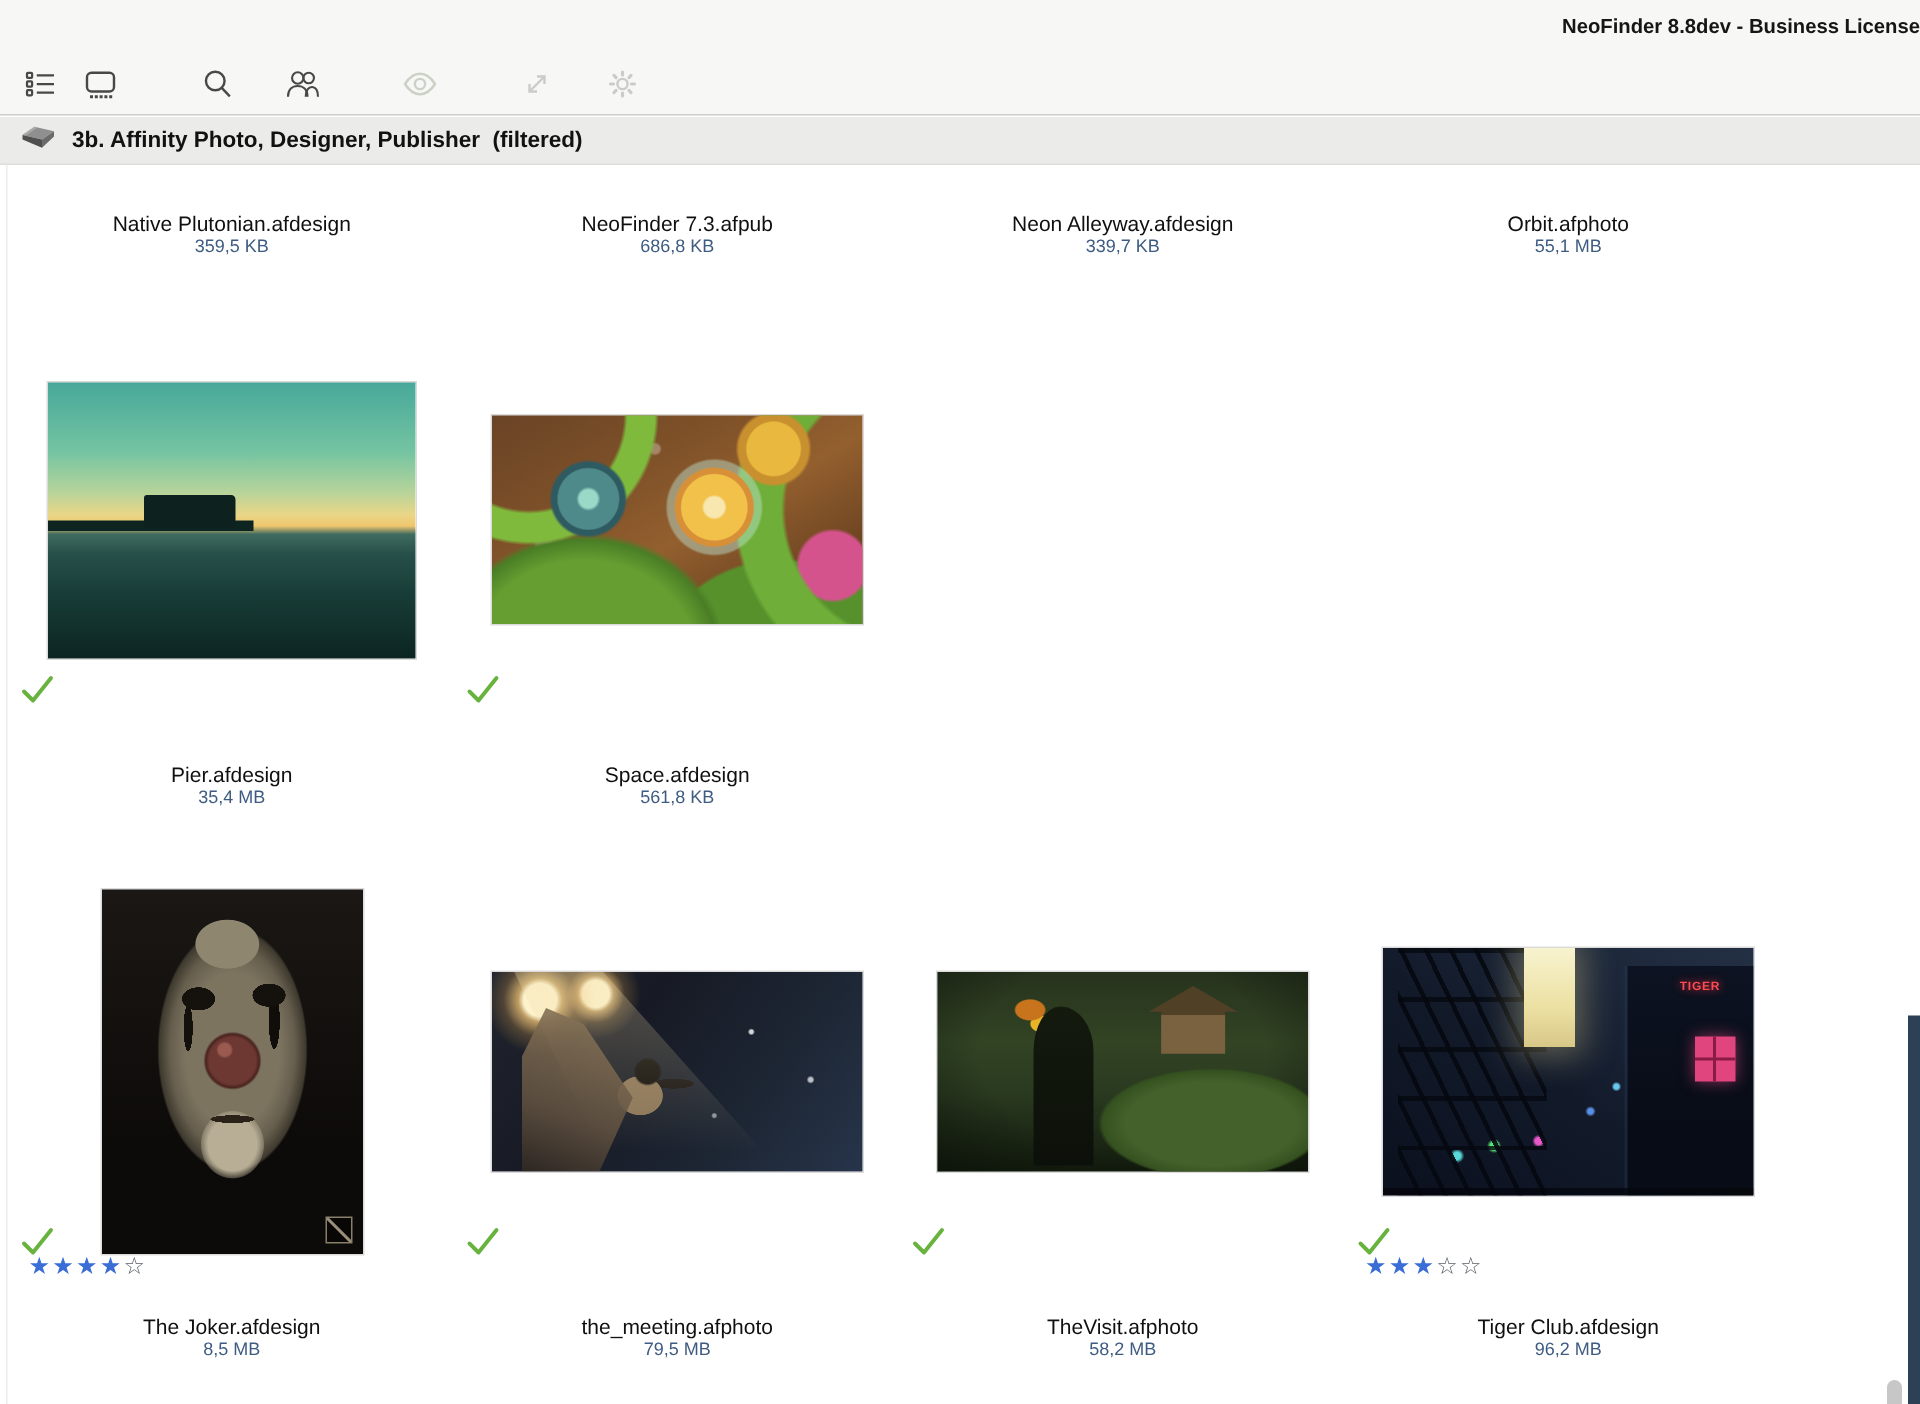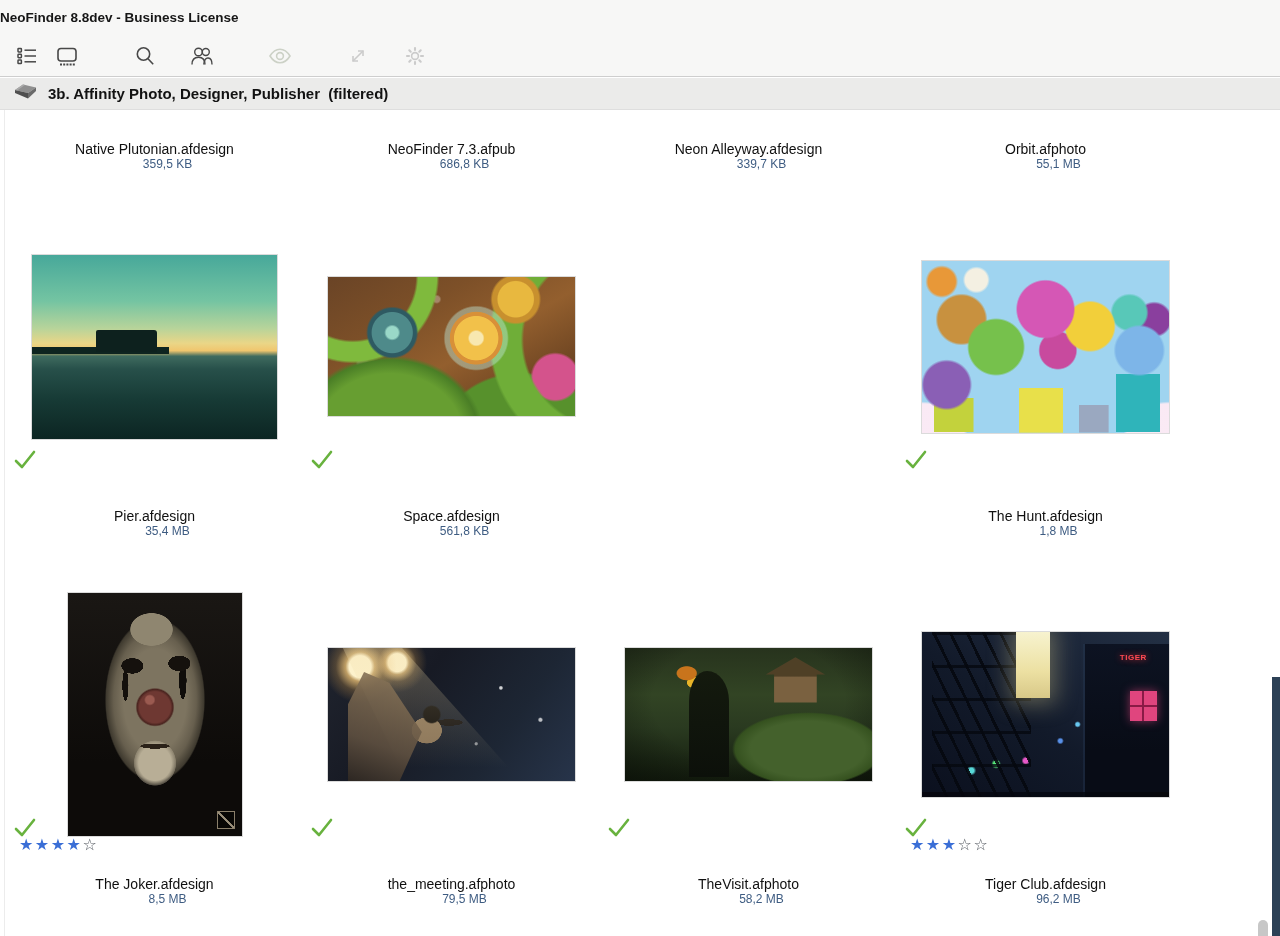--- a/index.html
+++ b/index.html
@@ -1,21 +1,21 @@
 <!DOCTYPE html>
 <html><head>
 <meta charset="utf-8">
 <style>
   * { margin:0; padding:0; box-sizing:border-box; }
   html,body { width:1280px; height:936px; overflow:hidden; background:#fff;
               font-family:"Liberation Sans","DejaVu Sans",sans-serif; }
 
   
   .titlebar { position:absolute; top:0; left:0; width:1280px; height:34px;
-              background:#f7f7f6; display:flex; align-items:center; justify-content:flex-start; }
+              background:#f7f7f6; display:flex; align-items:center; justify-content:flex-end; }
   .titlebar .title { font-size:13.5px; font-weight:700; color:#161616; }
 
   .toolbar { position:absolute; top:34px; left:0; width:1280px; height:43px;
              background:#f7f7f6; border-bottom:1px solid #cecece; }
   .tb-btn { position:absolute; top:8px; width:30px; height:28px;
             display:flex; align-items:center; justify-content:center; }
   .tb-btn svg { display:block; }
 
   .header-band { position:absolute; top:78px; left:0; width:1280px; height:32px;
                  background:#ebebea; border-bottom:1px solid #dedede;
@@ -37,21 +37,21 @@
   .thumb-box { position:absolute; top:0; left:0; width:100%; height:245px;
                display:flex; align-items:center; justify-content:center; }
   .thumb { position:relative; overflow:hidden; box-shadow:0 0 0 1px rgba(0,0,0,.14); }
 
   .check { position:absolute; left:8px; top:226px; width:22px; height:20px; }
   .stars { position:absolute; left:13px; top:245px; font-size:16px; letter-spacing:1.5px; line-height:1; }
   .stars .sf { color:#3a6ed6; }
   .stars .se { color:#5a5f66; }
   .name  { position:absolute; top:284px; left:0; width:100%; text-align:center;
            font-size:14px; color:#101010; }
-  .size  { position:absolute; top:300px; left:13px; width:100%; text-align:center;
+  .size  { position:absolute; top:300px; left:0; width:100%; text-align:center;
            font-size:12px; color:#3e5c82; }
 
   
   .right-strip { position:absolute; top:677px; right:0; width:8px; height:259px; background:#2c4156; }
   .scroll-thumb { position:absolute; top:920px; left:1258px; width:10px; height:30px;
                   border-radius:5px; background:#c7c7c7; }
 
   
 
   
@@ -320,30 +320,20 @@
     <div class="cell c2">
       <div class="thumb-box">
           <div class="thumb t-space"></div>
         </div>
       <div class="check"><svg width="22" height="20" viewBox="0 0 22 20">
             <path d="M2 11 L8 17 L20 2" stroke="#68b23e" stroke-width="2.6" fill="none" stroke-linecap="round" stroke-linejoin="round"></path>
           </svg></div>
       <div class="name">Space.afdesign</div>
       <div class="size">561,8 KB</div>
     </div>
-    <div class="cell c4">
-      <div class="thumb-box">
-          <div class="thumb t-hunt"></div>
-        </div>
-      <div class="check"><svg width="22" height="20" viewBox="0 0 22 20">
-            <path d="M2 11 L8 17 L20 2" stroke="#68b23e" stroke-width="2.6" fill="none" stroke-linecap="round" stroke-linejoin="round"></path>
-          </svg></div>
-      <div class="name">The Hunt.afdesign</div>
-      <div class="size">1,8 MB</div>
-    </div>
   </div>
 
   <div class="row" id="row3">
     <div class="cell c1">
       <div class="thumb-box">
           <div class="thumb t-joker"></div>
         </div>
       <div class="check"><svg width="22" height="20" viewBox="0 0 22 20">
             <path d="M2 11 L8 17 L20 2" stroke="#68b23e" stroke-width="2.6" fill="none" stroke-linecap="round" stroke-linejoin="round"></path>
           </svg></div>

